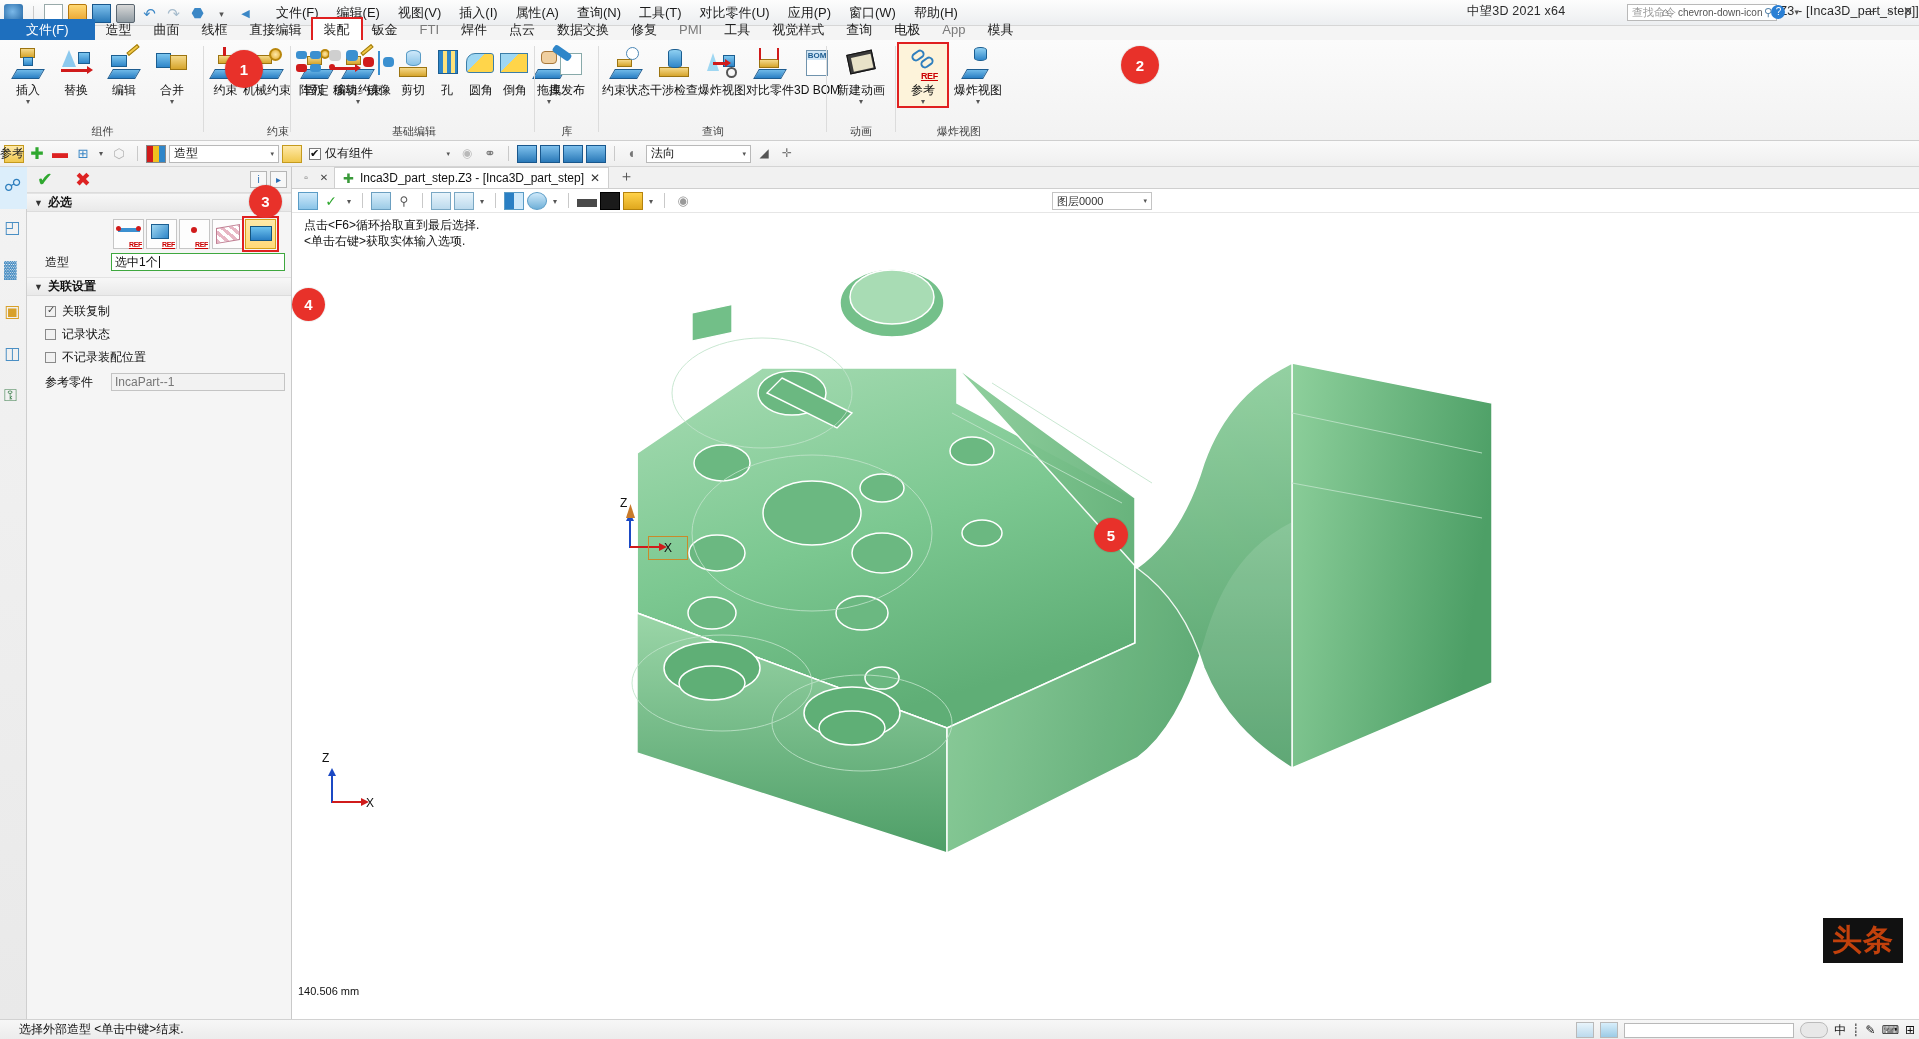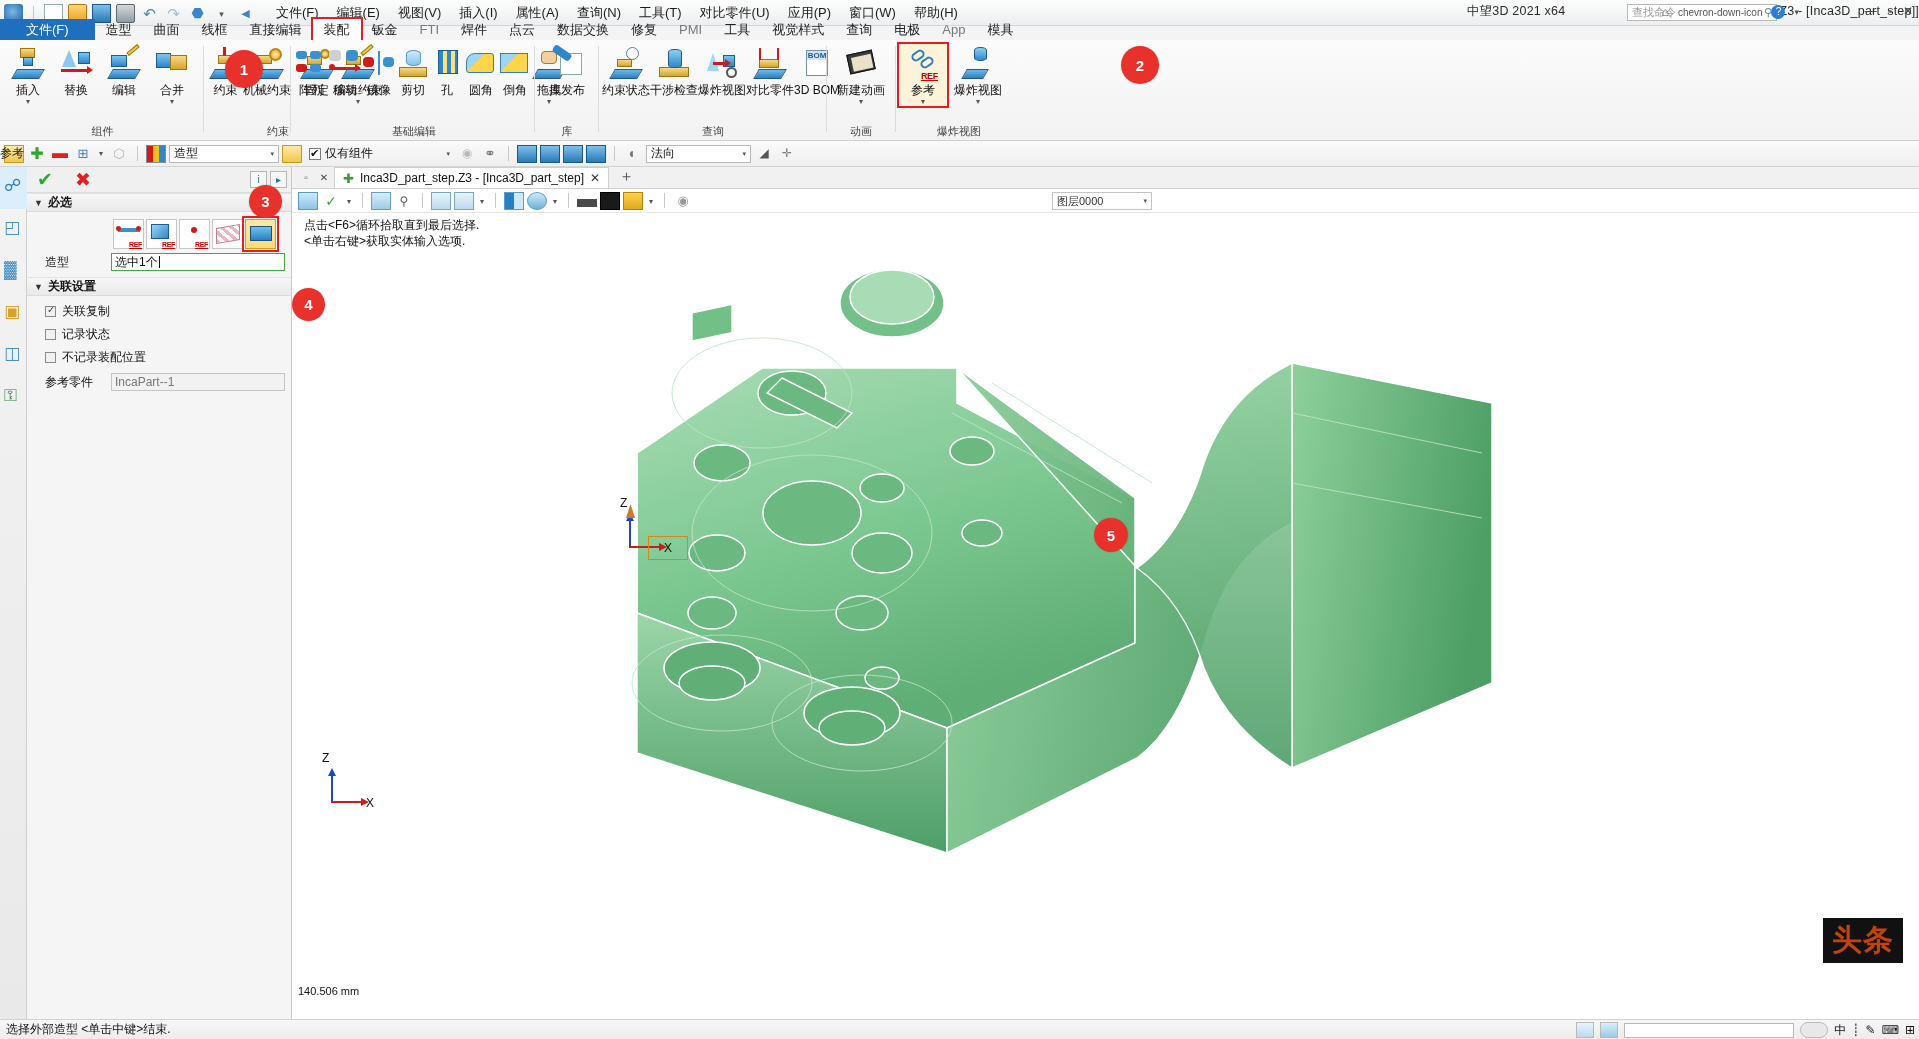--- a/index.html
+++ b/index.html
@@ -182,21 +182,21 @@
   .wm-box { background:#111; color:#c2410c; padding:2px 9px; font-size:30px; font-weight:bold; }
 
   
   .badge { position:absolute; border-radius:50%; background:#e8312a; color:#fff;
      display:flex; align-items:center; justify-content:center; font-weight:bold;
      font-size:15px; box-shadow:0 0 0 1px rgba(0,0,0,.06); }
 
   
   .statusbar { position:absolute; left:0; bottom:0; width:1919px; height:20px;
      background:linear-gradient(#f7f7f7,#ececec); border-top:1px solid #d2d2d2;
-     display:flex; align-items:center; font-size:12px; color:#111; padding-left:6px; }
+     display:flex; align-items:center; font-size:12px; color:#111; padding-left:19px; }
   .sb-right { position:absolute; right:4px; top:0; height:20px; display:flex; align-items:center; gap:6px; }
   .sb-ic { width:18px;height:16px; border:1px solid #b9b9b9; background:#fafafa; position:relative; }
   .sb-input { width:170px; height:15px; border:1px solid #b9b9b9; background:#fff; }
   .sb-txt { font-size:12px; color:#111; }
   .sb-ball { width:28px;height:16px; border-radius:9px; background:#e8e8e8; border:1px solid #bbb; position:relative; }
 
   .search-box { position:absolute; right:142px; top:4px; width:150px; height:17px;
      border:1px solid #b9b9b9; background:#fff; font-size:11px; color:#999;
      display:flex; align-items:center; padding:0 4px; }
   .search-box .sic { margin-left:auto; color:#5a86aa; font-size:11px; }

